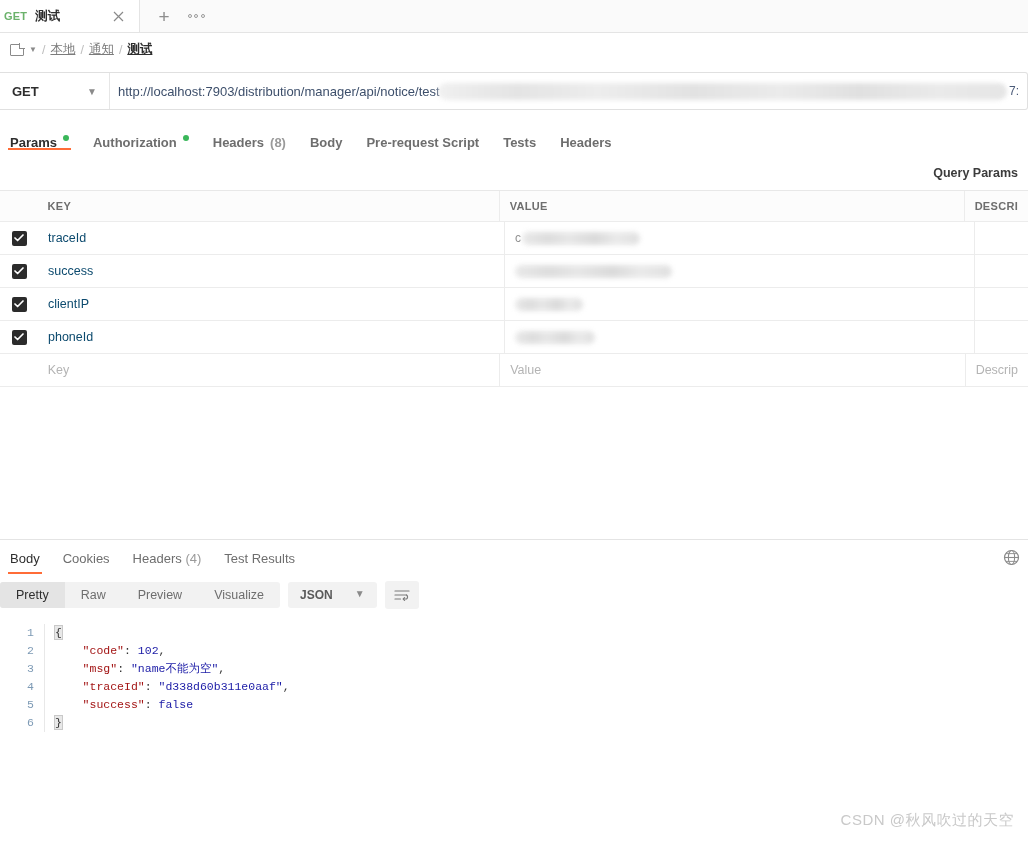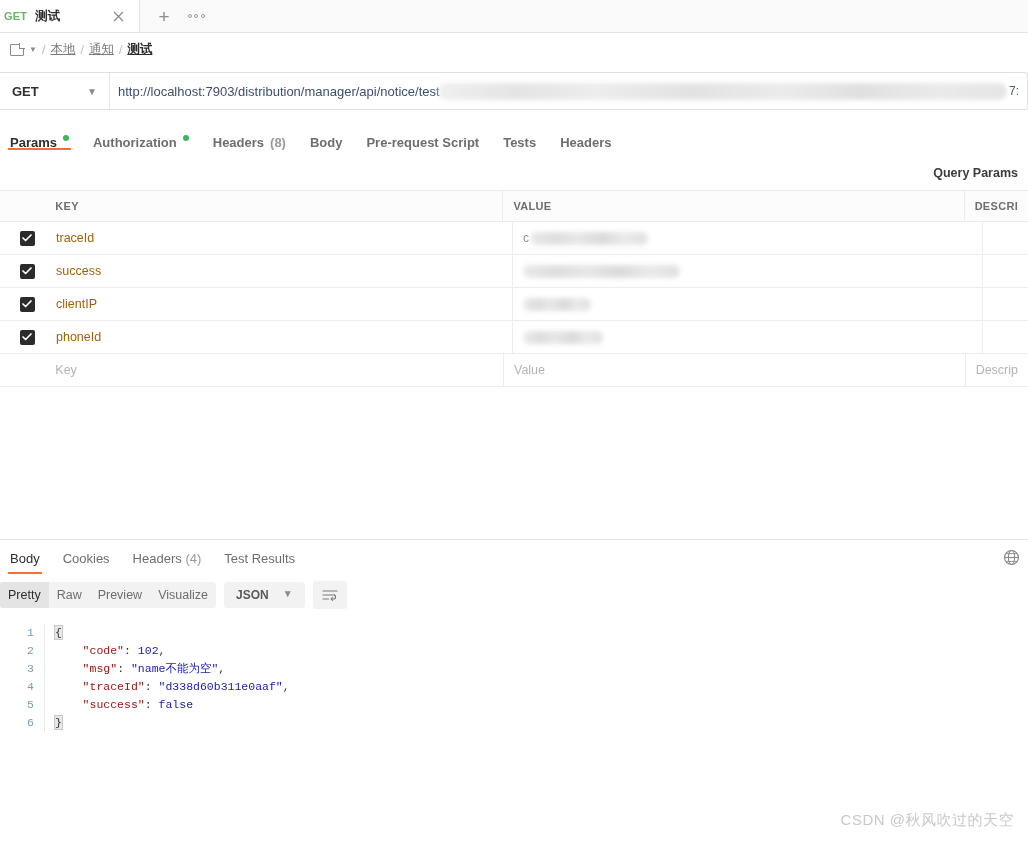--- a/index.html
+++ b/index.html
@@ -109,34 +109,34 @@
     content: ""; position: absolute; left: -2px; right: -2px; bottom: 0;
     height: 2px; background: #ff6c37;
   }
   .greendot { width: 6px; height: 6px; border-radius: 50%; background: #3ab75a; display: inline-block; }
   .muted-count { color: #9a9a9a; }
 
   .sectitle { font-size: 12.5px; font-weight: bold; color: #3c3c3c; padding: 16px 10px 10px 10px; text-align: right; }
 
   
   .ptable { width: 1028px; border-top: 1px solid #e8e8e8; }
-  .prow { display: flex; height: 33px; border-bottom: 1px solid #ececec; align-items: center; padding-left: 8px; }
+  .prow { display: flex; height: 33px; border-bottom: 1px solid #ececec; align-items: center; }
   .prow.head { height: 31px; background: #fcfcfc; }
   .pcell { height: 100%; display: flex; align-items: center; padding: 0 10px; border-right: 1px solid #ececec; }
   .c-check { width: 38px; justify-content: center; border-right: none; padding: 0; }
   .c-key { width: 467px; }
   .c-val { width: 470px; }
   .c-desc { flex: 1; border-right: none; }
   .prow.head .pcell { font-size: 11px; font-weight: bold; color: #6e6e6e; letter-spacing: .3px; }
   .cbox {
     width: 15px; height: 15px; border-radius: 2px; background: #2b2b2b;
     display: flex; align-items: center; justify-content: center;
   }
   .cbox svg { display: block; }
-  .keytext { font-size: 12.5px; color: #a16207; }
+  .keytext { font-size: 12.5px; color: #0c4a6e; }
   .placeholder { font-size: 12.5px; color: #b4b4b4; }
   .val-blur {
     height: 13px; border-radius: 7px;
     background: linear-gradient(90deg,#e8e8e8 0%,#dcdcdc 22%,#e6e6e6 40%,#d9d9d9 62%,#e9e9e9 80%,#dfdfdf 100%);
     filter: blur(2.4px);
     opacity: .95;
   }
   .val-lead { font-size: 12px; color: #8e8e8e; margin-right: 1px; }
   .val-holder { display: flex; align-items: center; width: 100%; }
 
@@ -150,24 +150,24 @@
   .resptab { position: relative; padding-bottom: 8px; }
   .resptab.active { color: #2e2e2e; }
   .resptab.active::after {
     content: ""; position: absolute; left: -2px; right: -2px; bottom: 0;
     height: 2px; background: #ff6c37;
   }
   .globe-btn { position: absolute; right: 8px; bottom: 5px; }
 
   .viewbar { display: flex; align-items: center; gap: 8px; padding: 7px 10px 8px 0; }
   .segwrap { display: flex; background: #f2f2f2; border-radius: 3px; overflow: hidden; }
-  .seg { padding: 6px 8px; font-size: 12.5px; color: #6e6e6e; }
+  .seg { padding: 6px 16px; font-size: 12.5px; color: #6e6e6e; }
   .seg.active { background: #e4e4e4; color: #2e2e2e; }
   .fmt-select {
-    display: flex; align-items: flex-start; gap: 14px;
+    display: flex; align-items: flex-start; gap: 22px;
     background: #f2f2f2; border-radius: 3px; padding: 6px 12px;
     font-size: 12px; font-weight: bold; color: #5a5a5a;
   }
   .fmt-select .caret2 { font-size: 10px; color: #8a8a8a; font-weight: normal; }
   .wrap-btn {
     width: 34px; height: 28px; background: #f2f2f2; border-radius: 3px;
     display: flex; align-items: center; justify-content: center;
   }
 
   

